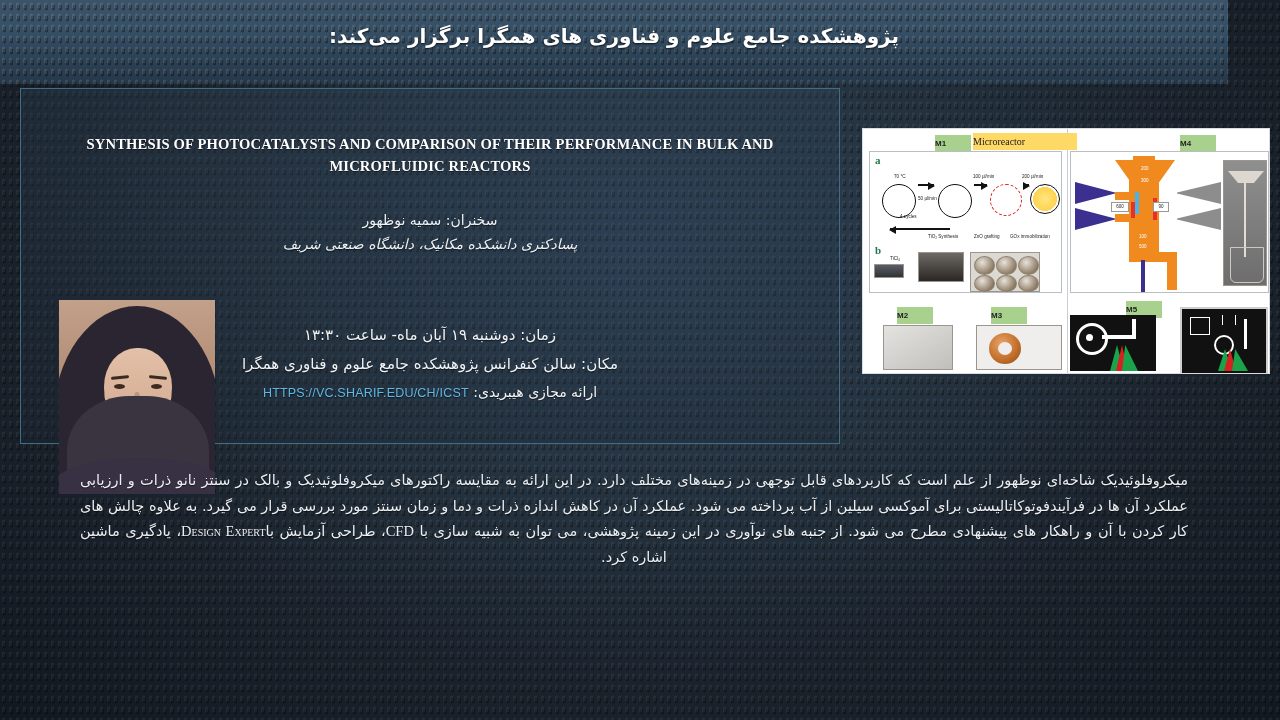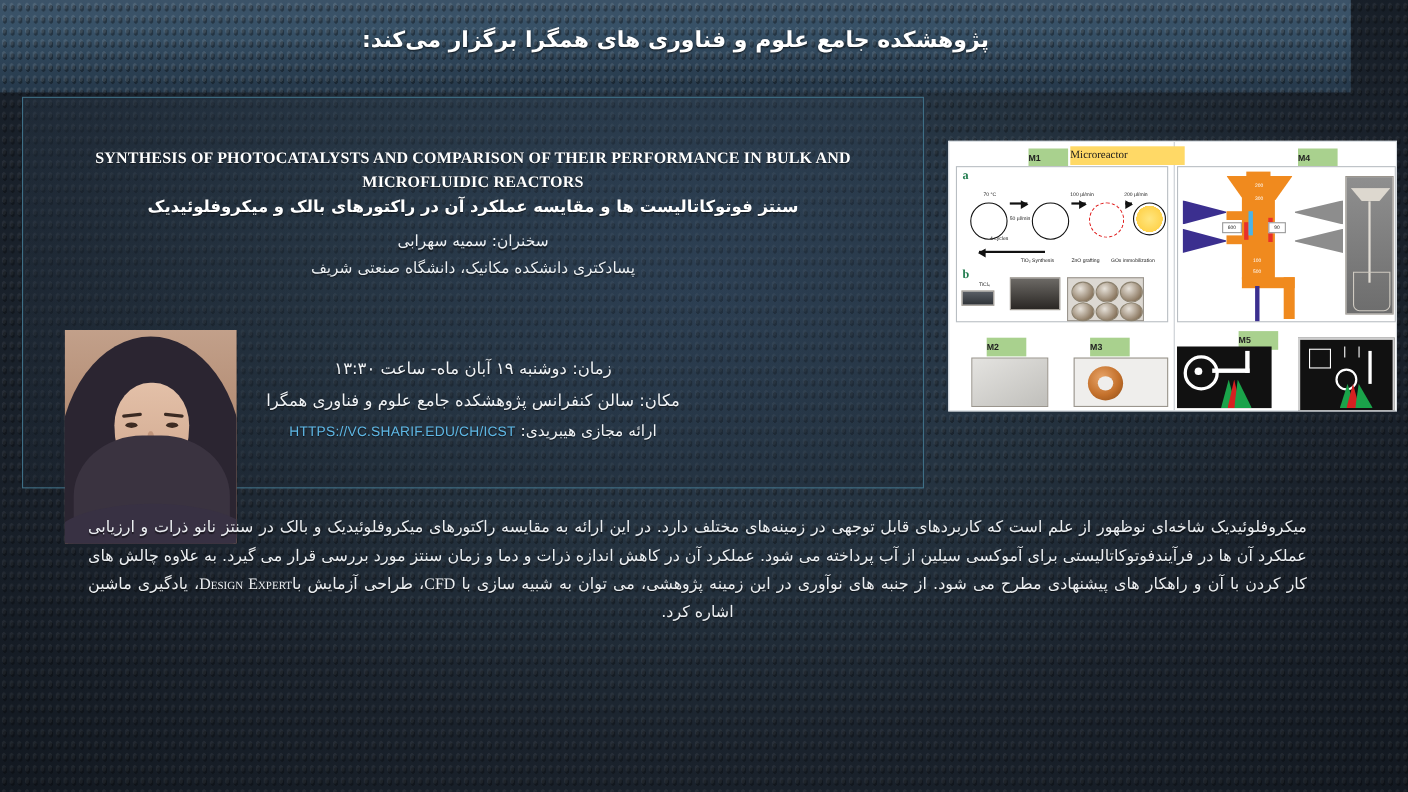--- a/index.html
+++ b/index.html
@@ -83,21 +83,21 @@
     color:#ffffff;font-weight:bold;font-size:15px;
     text-shadow:0 1px 1px rgba(0,0,0,.6);
   }
   .speaker-line{
     position:absolute;left:10px;right:10px;
     direction:rtl;text-align:center;
     color:#eef2f5;font-size:14px;font-weight:normal;
     text-shadow:0 1px 1px rgba(0,0,0,.55);
   }
   .speaker-line.s1{top:123px;}
-  .speaker-line.s2{top:147px;}
+  .speaker-line.s2{top:147px;font-style:italic;}
 
   .info-line{
     position:absolute;left:10px;right:10px;
     direction:rtl;text-align:center;
     color:#f1f4f7;font-size:15px;
     text-shadow:0 1px 1px rgba(0,0,0,.55);
   }
   .info-line.i1{top:237px;}
   .info-line.i2{top:266px;}
   .info-line.i3{top:295px;font-size:14px;}
@@ -207,22 +207,21 @@
   <div class="dots"></div>
 
   <div id="header">
     <div class="dots"></div>
     <div id="header-title">پژوهشکده جامع علوم و فناوری های همگرا برگزار می‌کند:</div>
   </div>
 
   <div id="panel">
     <div class="panel-inner">
       <div class="title-en">Synthesis of photocatalysts and comparison of their performance in bulk and microfluidic reactors</div>
-      <div class="title-fa">سنتز فوتوکاتالیست ها و مقایسه عملکرد آن در راکتورهای بالک و میکروفلوئیدیک</div>
-      <div class="speaker-line s1">سخنران: سمیه سهرابی</div>
+      <div class="speaker-line s1">سخنران: سمیه نوظهور</div>
       <div class="speaker-line s2">پسادکتری دانشکده مکانیک، دانشگاه صنعتی شریف</div>
 
       <div class="info-line i1">زمان: دوشنبه ۱۹ آبان ماه- ساعت ۱۳:۳۰</div>
       <div class="info-line i2">مکان: سالن کنفرانس پژوهشکده جامع علوم و فناوری همگرا</div>
       <div class="info-line i3">
         <span>ارائه مجازی هیبریدی:</span>
         <span class="link">HTTPS://VC.SHARIF.EDU/CH/ICST</span>
       </div>
 
       <div id="photo">

